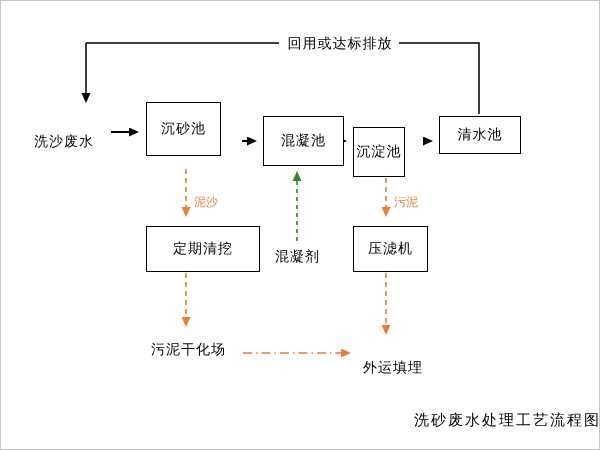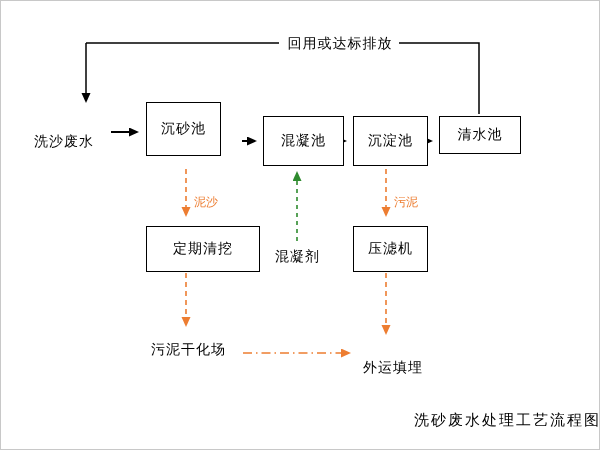--- a/index.html
+++ b/index.html
@@ -42,21 +42,21 @@
     left: 0; top: 410;
     width: 600px;
     text-align: right;
     font-size: 15px;
     color: #000;
     letter-spacing: 2px;
   }
   
   .box-grit      { left: 145px; top: 101px; width: 75px;  height: 54px; }
   .box-coag      { left: 262px; top: 115px; width: 81px;  height: 50px; }
-  .box-sed       { left: 352px; top: 115px; width: 75px;  height: 50px; }
+  .box-sed       { left: 352px; top: 126px; width: 52px;  height: 50px; }
   .box-clear     { left: 438px; top: 115px; width: 82px;  height: 38px; }
   .box-dredge    { left: 145px; top: 225px; width: 114px;  height: 46px; }
   .box-press     { left: 352px; top: 225px; width: 75px;  height: 46px; }
 </style>
 </head>
 <body>
 
 <div class="canvas">
 
   <svg class="arrow-layer" width="600" height="450" viewBox="0 0 600 450" xmlns="http://www.w3.org/2000/svg">

